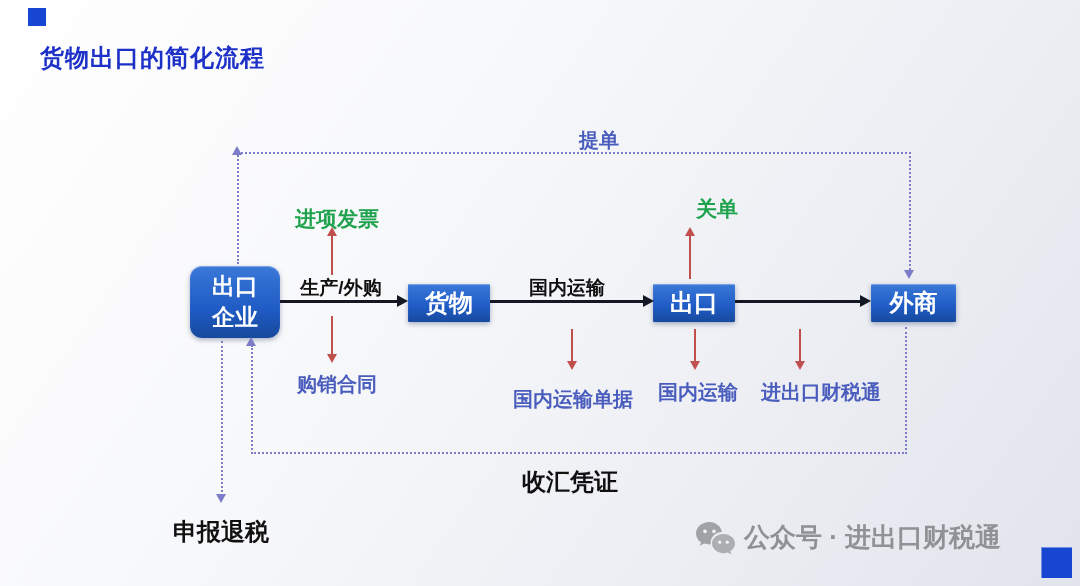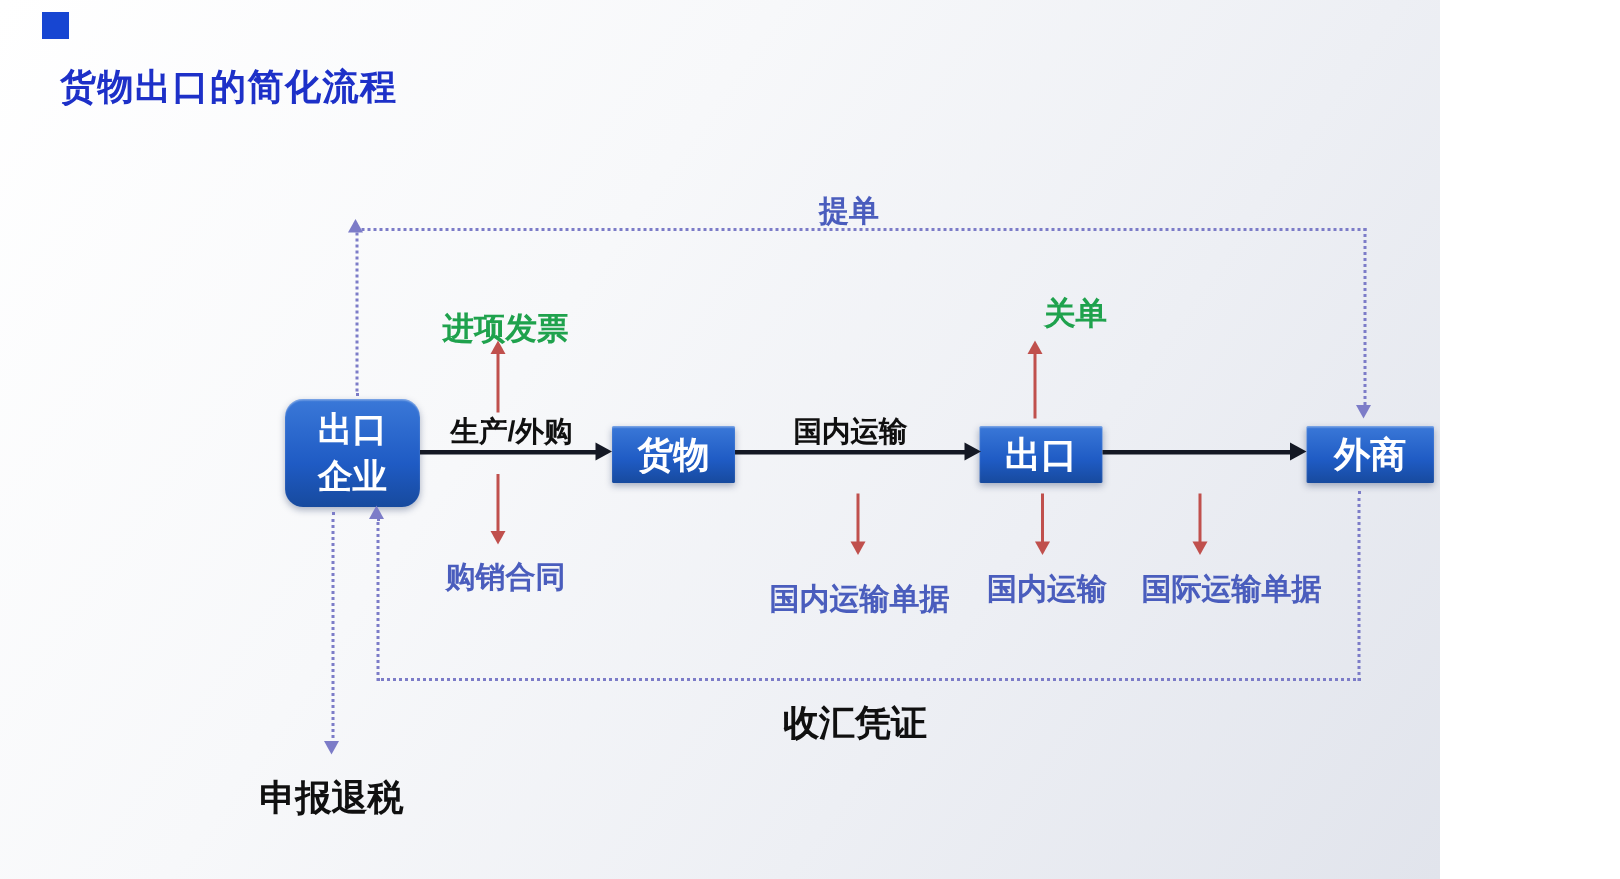--- a/index.html
+++ b/index.html
@@ -1,19 +1,19 @@
 <!DOCTYPE html>
 <html style="--title-blue: #1d30c8; --node-blue: #1f5bc4; --node-blue-dark: #174a9e; --label-blue: #4a5dbd; --doc-green: #1fa24d; --arrow-red: #c0504d; --path-purple: #7c7cc8; --flow-dark: #141824; --watermark-gray: #8f9194; --accent-square: #1746d2;"><head>
 <meta charset="utf-8">
 <style>
   html,body{margin:0;padding:0;}
   body{font-family:"Liberation Sans","DejaVu Sans",sans-serif;background:#ffffff;}
   .slide{
     position:relative;
-    width:960px;height:586px;
+    width:1080px;height:586px;
     overflow:hidden;
     background:linear-gradient(125deg,#ffffff 0%,#f7f8fa 38%,#edeff4 68%,#e1e4ec 100%);
   }
   .accent-sq{position:absolute;background:var(--accent-square,#1746d2);}
   .title{
     position:absolute;font-size:24px;font-weight:bold;
     color:var(--title-blue,#1d30c8);letter-spacing:1px;white-space:nowrap;
   }
   .lbl{position:absolute;transform:translateX(-50%);white-space:nowrap;font-weight:bold;}
   .lbl.blue{color:var(--label-blue,#4a5dbd);font-size:20px;}
@@ -51,21 +51,21 @@
   <div class="accent-sq" style="left:28px;top:8px;width:18px;height:18px;"></div>
   <div class="accent-sq" style="left:1041px;top:547px;width:31px;height:31px;box-shadow:inset 1px 1px 0 rgba(255,255,255,.4);"></div>
 
   <div class="title" style="left:40px;top:42px;">货物出口的简化流程</div>
 
   <div class="hline-dot" style="left:237px;top:152px;width:674px;"></div>
   <div class="vline-dot" style="left:237px;top:152px;height:112px;"></div>
   <div class="vline-dot" style="left:909px;top:152px;height:118px;"></div>
   <div class="tri up-purple" style="left:232px;top:146px;"></div>
   <div class="tri down-purple" style="left:904px;top:270px;"></div>
-  <div class="lbl blue" style="left:566px;top:127px;font-family:Liberation Mono, monospace;">提单</div>
+  <div class="lbl blue" style="left:599px;top:127px;font-family:Liberation Mono, monospace;">提单</div>
 
   <div class="lbl green" style="left:337px;top:205px;">进项发票</div>
   <div class="lbl green" style="left:689px;top:195px;margin-left:28px;">关单</div>
 
   <div class="rline" style="left:331px;top:235px;height:40px;"></div>
   <div class="tri up-red" style="left:327px;top:227px;"></div>
 
   <div class="rline" style="left:331px;top:316px;height:40px;"></div>
   <div class="tri down-red" style="left:327px;top:354px;"></div>
 
@@ -95,26 +95,39 @@
 
   <div class="fline" style="left:735px;top:300px;width:127px;"></div>
   <div class="tri right-dark" style="left:860px;top:295px;"></div>
 
   <div class="lbl black" style="left:341px;top:275px;">生产/外购</div>
   <div class="lbl black" style="left:567px;top:275px;">国内运输</div>
 
   <div class="lbl blue" style="left:337px;top:371px;">购销合同</div>
   <div class="lbl blue" style="left:573px;top:386px;">国内运输单据</div>
   <div class="lbl blue" style="left:698px;top:379px;">国内运输</div>
-  <div class="lbl blue" style="left:821px;top:379px;">国际运输单据</div>
+  <div class="lbl blue" style="left:821px;top:379px;">进出口财税通</div>
 
   <div class="vline-dot" style="left:251px;top:345px;height:109px;"></div>
   <div class="tri up-purple" style="left:246px;top:337px;"></div>
   <div class="hline-dot" style="left:251px;top:452px;width:656px;"></div>
   <div class="vline-dot" style="left:905px;top:327px;height:127px;"></div>
   <div class="lbl black big" style="left:570px;top:466px;">收汇凭证</div>
 
   <div class="vline-dot" style="left:221px;top:341px;height:155px;"></div>
   <div class="tri down-purple" style="left:216px;top:494px;"></div>
   <div class="lbl black big" style="left:221px;top:516px;">申报退税</div>
 
+  <div class="watermark" style="left:695px;top:520px;">
+    <span style="display:inline-flex;">
+      <svg width="40" height="34" viewBox="0 0 40 34" aria-hidden="true">
+        <path d="M14.5 1C7 1 1 6.1 1 12.4c0 3.6 2 6.8 5.1 8.9l-1.4 3.5 4.4-2.2c1.7.5 3.5.8 5.4.8.4 0 .9 0 1.3-.1-.8-6.8 4-12 11.2-12.3C25.9 5.4 20.8 1 14.5 1z" fill="#a0a2a5"></path>
+        <circle cx="10" cy="10.4" r="1.8" fill="#f2f3f5"></circle>
+        <circle cx="19" cy="10.4" r="1.8" fill="#f2f3f5"></circle>
+        <path d="M28.5 13c-6.3 0-11.5 4.3-11.5 9.6 0 5.3 5.2 9.6 11.5 9.6 1.5 0 2.9-.2 4.2-.7l3.8 1.9-1.2-3.1c2.8-1.8 4.7-4.6 4.7-7.7 0-5.3-5.2-9.6-11.5-9.6z" fill="#acaeb1"></path>
+        <circle cx="24.7" cy="21.2" r="1.6" fill="#f2f3f5"></circle>
+        <circle cx="32.3" cy="21.2" r="1.6" fill="#f2f3f5"></circle>
+      </svg>
+    </span>
+    <span>公众号 · 进出口财税通</span>
+  </div>
 
 </div>
 
 </body></html>

